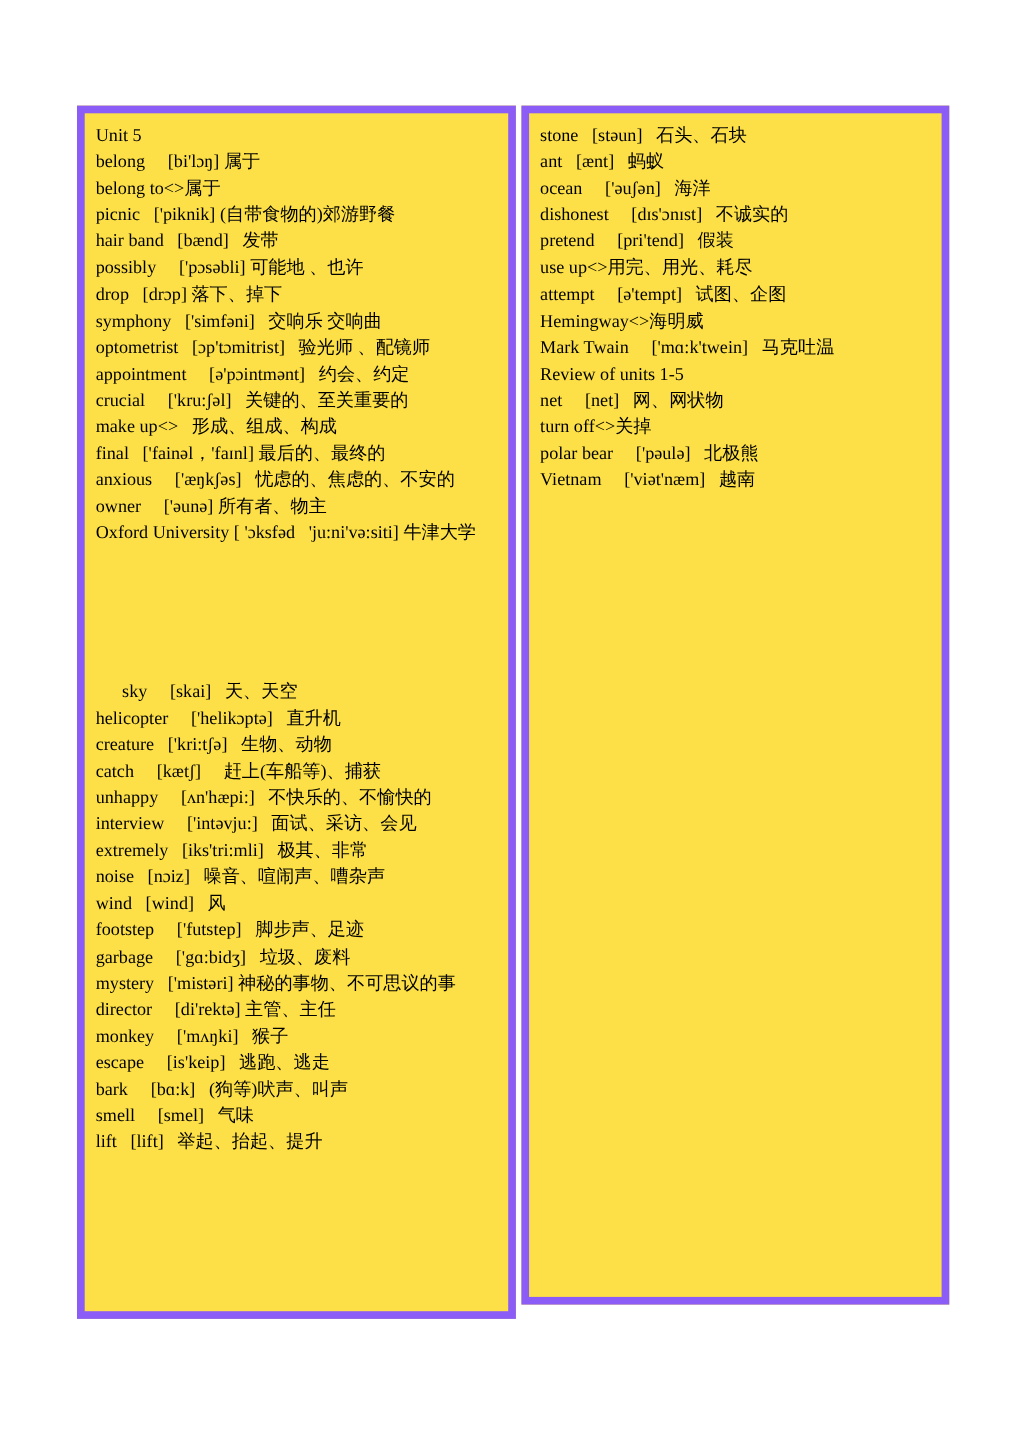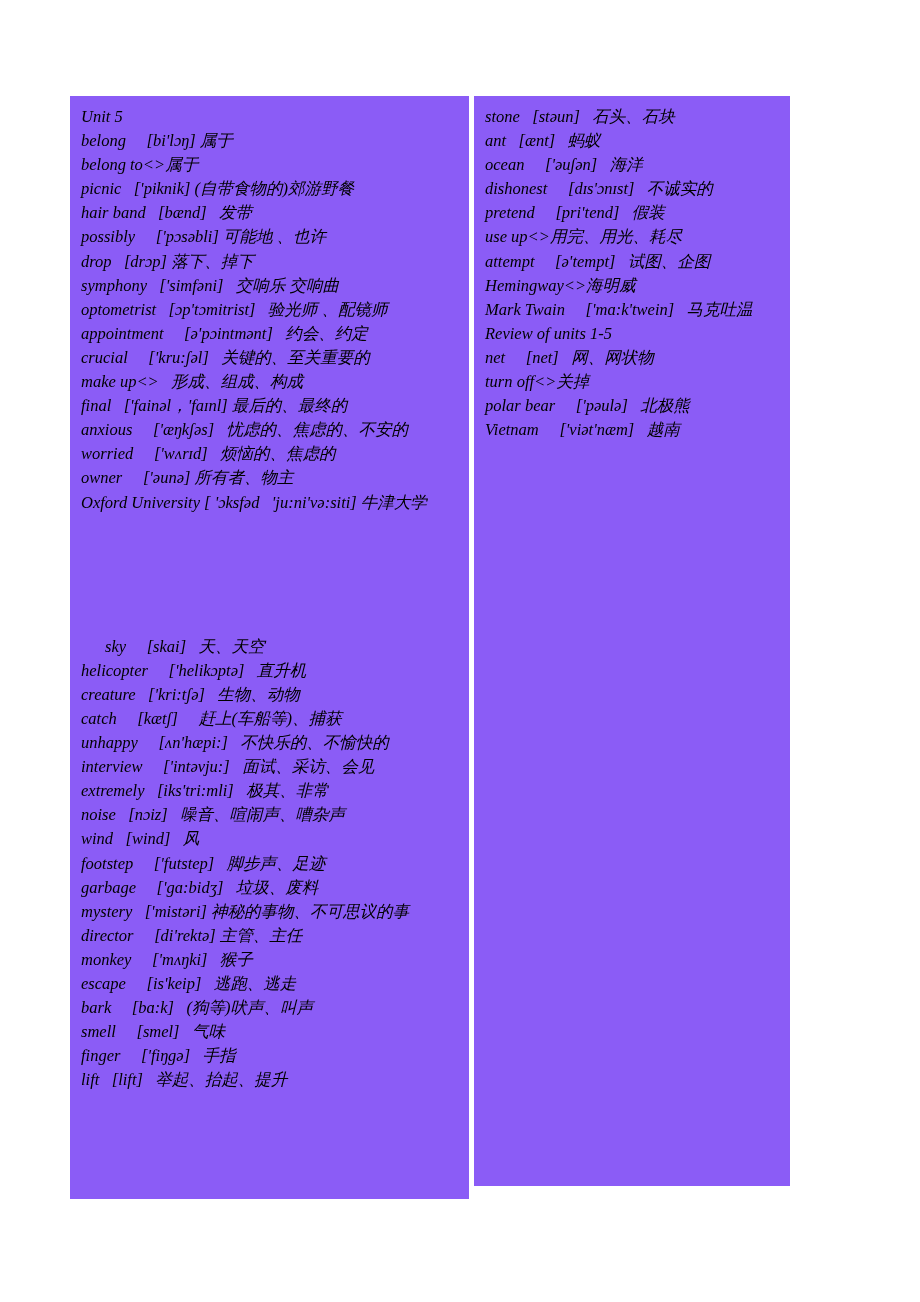--- a/index.html
+++ b/index.html
@@ -21,35 +21,34 @@
     left: 0;
     top: 0;
     width: 920px;
     height: 1302px;
   }
 
   
   .box {
     position: absolute;
     box-sizing: border-box;
-    border: 1px solid #8b5cf6;
-    background: #8b5cf6;
+    border: 7px solid #8b5cf6;
+    background: #fde047;
     overflow: hidden;
-    font-style: italic;
   }
   .box-left {
     left: 70px;
     top: 96px;
     width: 399px;
     height: 1103px;
   }
   .box-right {
     left: 474px;
     top: 96px;
-    width: 316px;
+    width: 389px;
     height: 1090px;
   }
 
   .col-inner {
     padding: 8px 6px 0 10px;
   }
 
   
   .vline {
     font-size: 16.5px;
@@ -83,21 +82,20 @@
         <div class="vline">hair band  [bænd]  发带</div>
         <div class="vline">possibly  ['pɔsəbli] 可能地 、也许</div>
         <div class="vline">drop  [drɔp] 落下、掉下</div>
         <div class="vline">symphony  ['simfəni]  交响乐 交响曲</div>
         <div class="vline">optometrist  [ɔp'tɔmitrist]  验光师 、配镜师</div>
         <div class="vline">appointment  [ə'pɔintmənt]  约会、约定</div>
         <div class="vline">crucial  ['kru:ʃəl]  关键的、至关重要的</div>
         <div class="vline">make up&lt;&gt;  形成、组成、构成</div>
         <div class="vline">final  ['fainəl，'faɪnl] 最后的、最终的</div>
         <div class="vline">anxious  ['æŋkʃəs]  忧虑的、焦虑的、不安的</div>
-        <div class="vline">worried  ['wʌrɪd]  烦恼的、焦虑的</div>
         <div class="vline">owner  ['əunə] 所有者、物主</div>
         <div class="vline">Oxford University [ 'ɔksfəd  'ju:ni'və:siti] 牛津大学</div>
         <div class="vline blank"></div>
         <div class="spacer-block"></div>
         <div class="vline indent">sky  [skai]  天、天空</div>
         <div class="vline">helicopter  ['helikɔptə]  直升机</div>
         <div class="vline">creature  ['kri:tʃə]  生物、动物</div>
         <div class="vline">catch  [kætʃ]  赶上(车船等)、捕获</div>
         <div class="vline">unhappy  [ʌn'hæpi:]  不快乐的、不愉快的</div>
         <div class="vline">interview  ['intəvju:]  面试、采访、会见</div>
@@ -105,21 +103,20 @@
         <div class="vline">noise  [nɔiz]  噪音、喧闹声、嘈杂声</div>
         <div class="vline">wind  [wind]  风</div>
         <div class="vline">footstep  ['futstep]  脚步声、足迹</div>
         <div class="vline">garbage  ['gɑ:bidʒ]  垃圾、废料</div>
         <div class="vline">mystery  ['mistəri] 神秘的事物、不可思议的事</div>
         <div class="vline">director  [di'rektə] 主管、主任</div>
         <div class="vline">monkey  ['mʌŋki]  猴子</div>
         <div class="vline">escape  [is'keip]  逃跑、逃走</div>
         <div class="vline">bark  [bɑ:k]  (狗等)吠声、叫声</div>
         <div class="vline">smell  [smel]  气味</div>
-        <div class="vline">finger  ['fiŋgə]  手指</div>
         <div class="vline">lift  [lift]  举起、抬起、提升</div>
       </div>
   </div>
 
   <div class="box box-right">
     <div class="col-inner" id="right-col">
         <div class="vline">stone  [stəun]  石头、石块</div>
         <div class="vline">ant  [ænt]  蚂蚁</div>
         <div class="vline">ocean  ['əuʃən]  海洋</div>
         <div class="vline">dishonest  [dɪs'ɔnɪst]  不诚实的</div>

